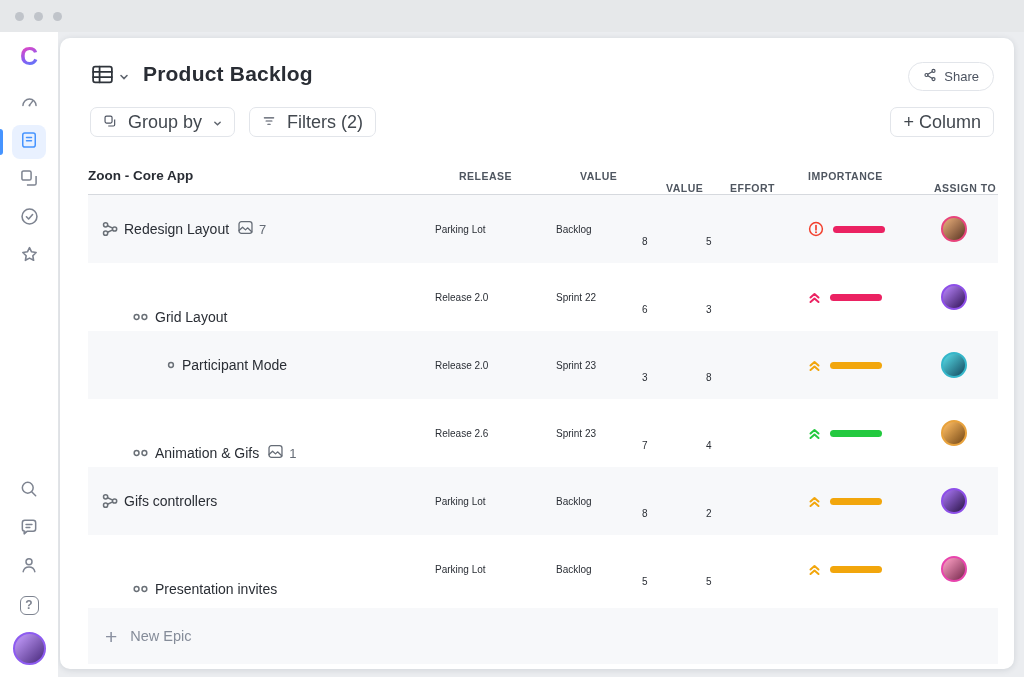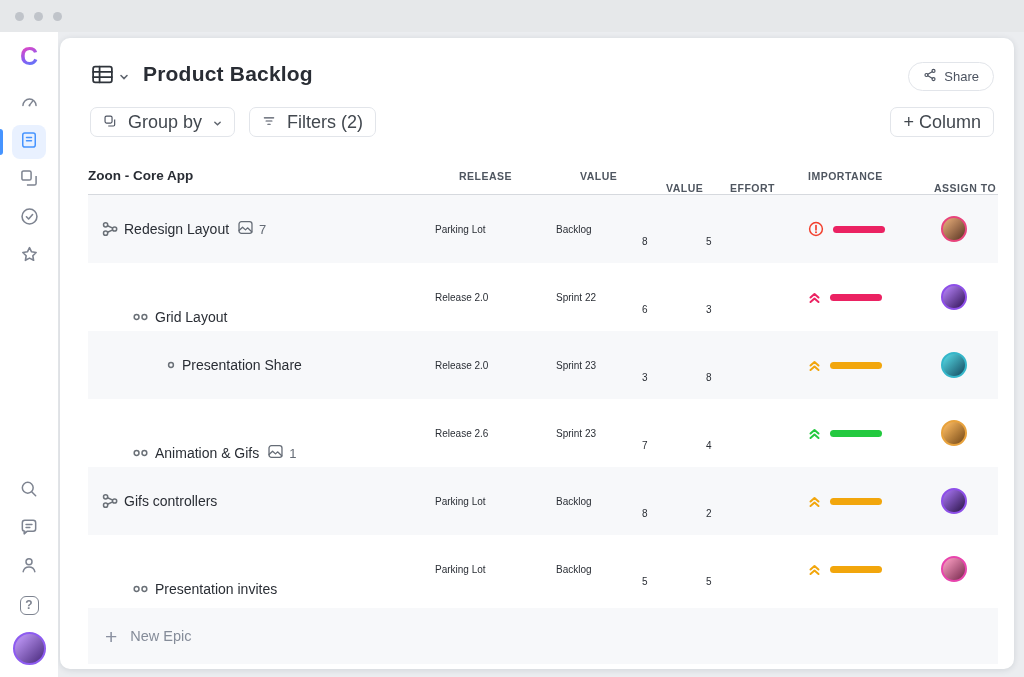--- a/index.html
+++ b/index.html
@@ -305,21 +305,21 @@
   </div>
 
   <div class="row t-grid level-subtask shaded">
     <div class="name-cell">
 
       <span class="type-icon">
         <svg width="10" height="10" viewBox="0 0 10 10" fill="none" stroke="currentColor" stroke-width="1.5">
                     <circle cx="5" cy="5" r="2.4"></circle>
                   </svg>
       </span>
-      <span class="row-name">Presentation Share</span>
+      <span class="row-name">Participant Mode</span>
 
     </div>
     <div class="cell release-cell">Release 2.0</div>
     <div class="cell sprint-cell">Sprint 23</div>
     <div class="cell value-cell c-center">3</div>
     <div class="cell effort-cell c-center">8</div>
     <div class="cell importance-cell">
 
       <span class="imp-icon imp-chevrons" style="color: rgb(242, 166, 12);">
         <svg width="13" height="13" viewBox="0 0 13 13" fill="none" stroke="currentColor" stroke-width="2" stroke-linecap="round" stroke-linejoin="round">

